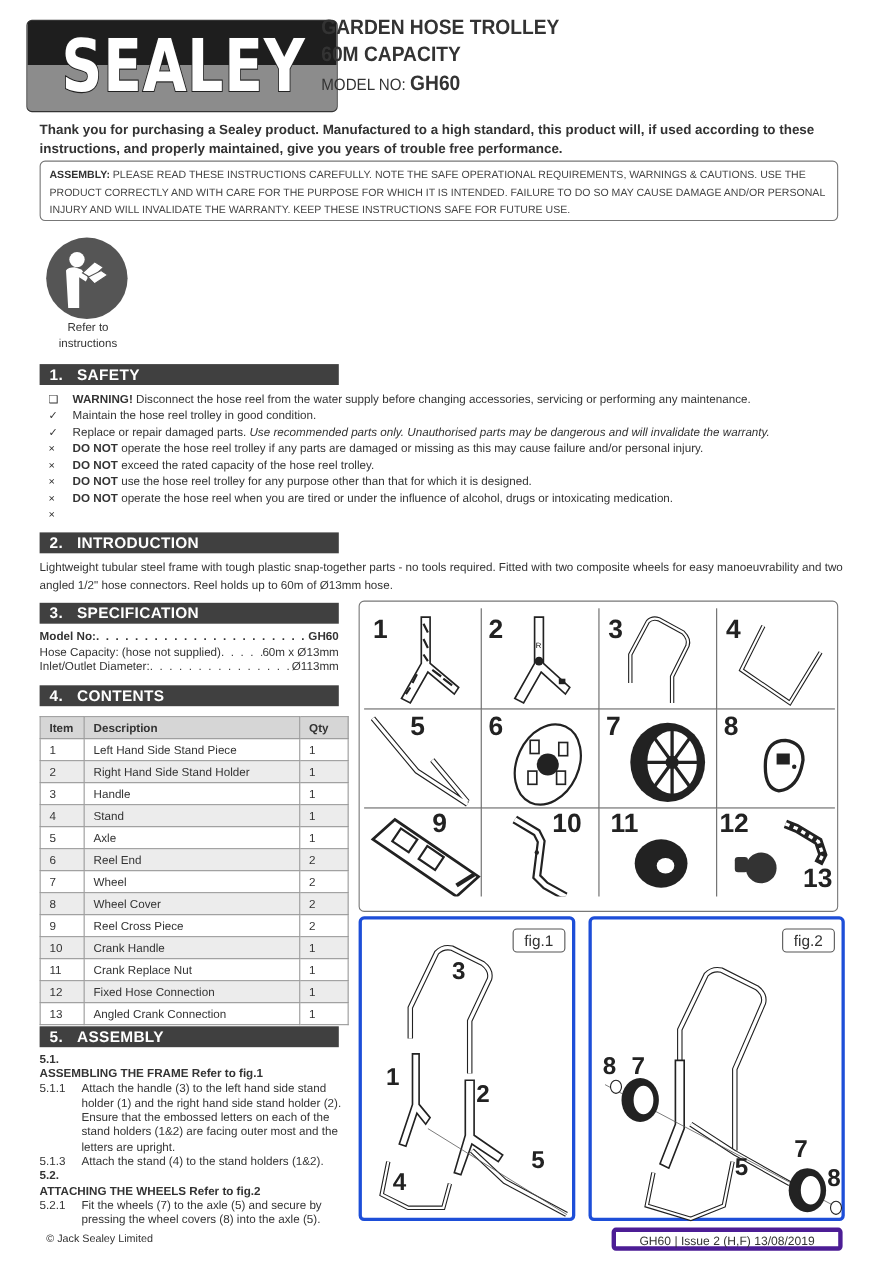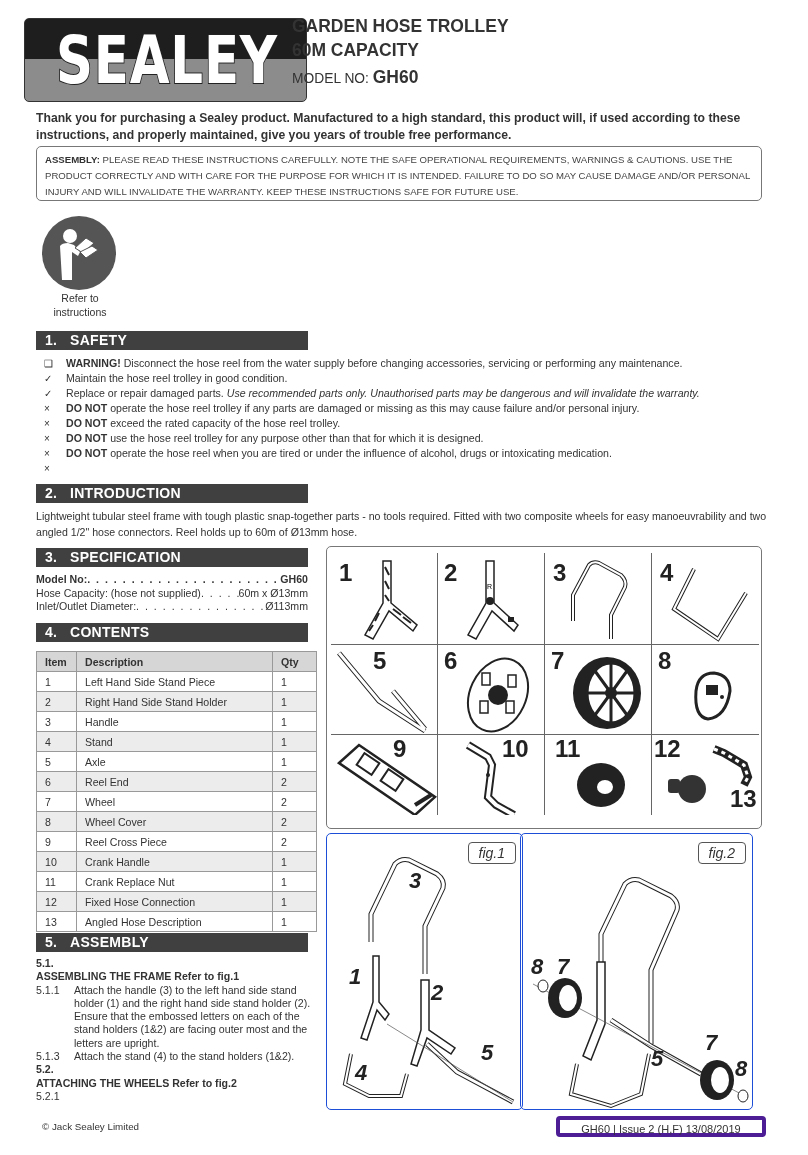--- a/index.html
+++ b/index.html
@@ -51,23 +51,23 @@
 
   
   .parts-box { left: 326px; top: 546px; width: 436px; height: 283px; border: 1px solid #777; border-radius: 5px; }
   .parts-grid { position: absolute; left: 4px; top: 6px; width: 428px; height: 262px; display: grid; grid-template-columns: repeat(4, 1fr); grid-template-rows: 92px 90px 80px; }
   .cell { position: relative; border-right: 1px solid #666; border-bottom: 1px solid #666; }
   .cell:nth-child(4n) { border-right: none; }
   .cell:nth-child(n+9) { border-bottom: none; }
   .cell-num { position: absolute; font-weight: bold; font-size: 24px; color: #222; line-height: 24px; }
   .cell svg { position: absolute; left: 0; top: 0; }
 
-  .fig-box { border: 1px solid #1d4ed8; border-radius: 5px; font-style: italic; }
+  .fig-box { border: 3px solid #1d4ed8; border-radius: 5px; }
   .fig1 { left: 326px; top: 833px; width: 197px; height: 277px; }
-  .fig2 { left: 520px; top: 833px; width: 233px; height: 277px; }
+  .fig2 { left: 535px; top: 833px; width: 233px; height: 277px; }
   .fig-label { position: absolute; top: 8px; right: 6px; border: 1px solid #555; border-radius: 4px; font-size: 14px; padding: 2px 10px; color: #333; }
   .fig-num { position: absolute; font-weight: bold; font-size: 22px; color: #222; }
 
   .footer-left { left: 42px; top: 1121px; font-size: 9.8px; color: #333; }
   .footer-mid { left: 296px; top: 1121px; font-size: 10.6px; color: #777; font-style: italic; margin-top: 40px; }
   .footer-right { left: 556px; top: 1116px; width: 210px; height: 21px; border: 4px solid #4c1d95; border-radius: 4px; font-size: 11px; text-align: center; line-height: 19px; color: #333; }
 </style>
 </head>
 <body>
 
@@ -232,21 +232,21 @@
         <td>Crank Replace Nut</td>
         <td>1</td>
       </tr>
     <tr>
         <td>12</td>
         <td>Fixed Hose Connection</td>
         <td>1</td>
       </tr>
     <tr>
         <td>13</td>
-        <td>Angled Hose Description</td>
+        <td>Angled Crank Connection</td>
         <td>1</td>
       </tr>
   </tbody>
 </table>
 
 <div class="abs section-bar" style="left:36px; top:933px; width:272px;">
   <span class="num">5.</span><span>ASSEMBLY</span>
 </div>
 <div class="abs assembly">
   <div class="as-row head">
@@ -260,20 +260,21 @@
   <div class="as-row">
       <span class="n">5.1.3</span>
       <span>Attach the stand (4) to the stand holders (1&amp;2).</span>
     </div>
   <div class="as-row head">
       <span class="n">5.2.</span>
       <span>ATTACHING THE WHEELS Refer to fig.2</span>
     </div>
   <div class="as-row">
       <span class="n">5.2.1</span>
+      <span>Fit the wheels (7) to the axle (5) and secure by pressing the wheel covers (8) into the axle (5).</span>
     </div>
 </div>
 
 <div class="abs parts-box">
   <div class="parts-grid">
     <div class="cell">
       <span class="cell-num" style="left:8px;top:8px">1</span>
       <svg width="107" height="92">
           <path d="M52 8 L60 8 L60 50 L86 72 L82 78 L58 58 L42 86 L34 82 L52 50 Z" fill="#fff" stroke="#222" stroke-width="1.5"></path>
           <path d="M54 14 L58 22 M54 28 L58 36 M54 42 L58 48 M62 56 L70 62 M72 64 L80 70 M48 60 L44 68 M42 72 L38 78" stroke="#222" stroke-width="2"></path>

